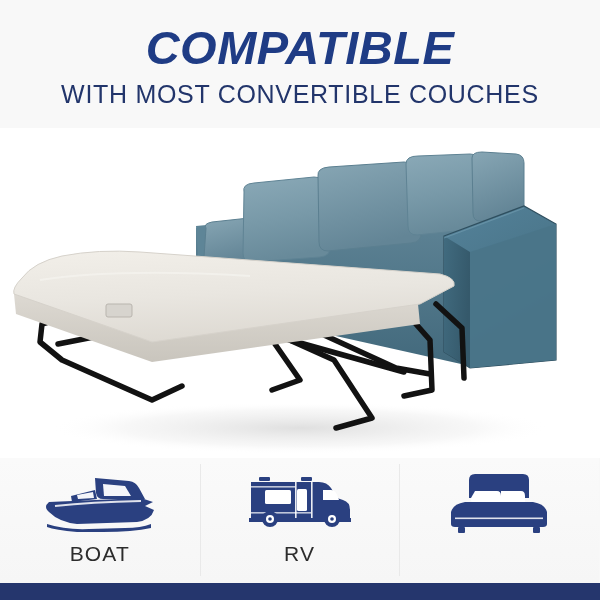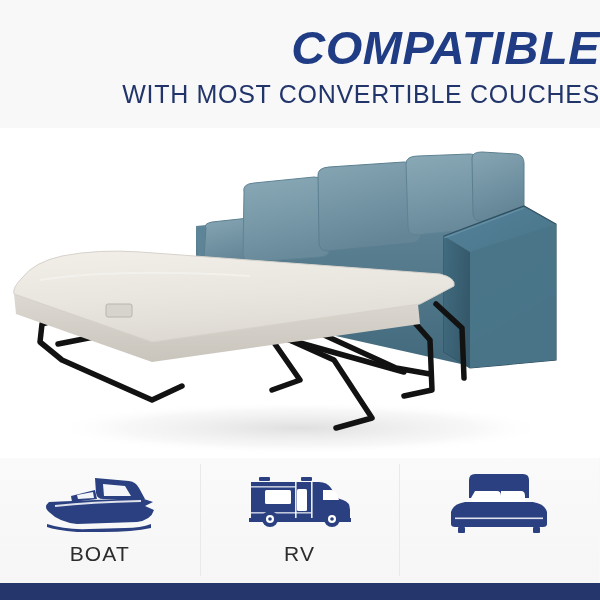--- a/index.html
+++ b/index.html
@@ -16,21 +16,21 @@
     font-family: "Liberation Sans", sans-serif;
     -webkit-font-smoothing: antialiased;
   }
 
   
   .header {
     position: absolute;
     left: 0; top: 0;
     width: 600px;
     height: 128px;
-    text-align: right;
+    text-align: center;
   }
   .title {
     position: absolute;
     left: 0; top: 21px;
     width: 600px;
     font-size: 47px;
     line-height: 54px;
     font-weight: bold;
     font-style: italic;
     letter-spacing: 0.5px;

